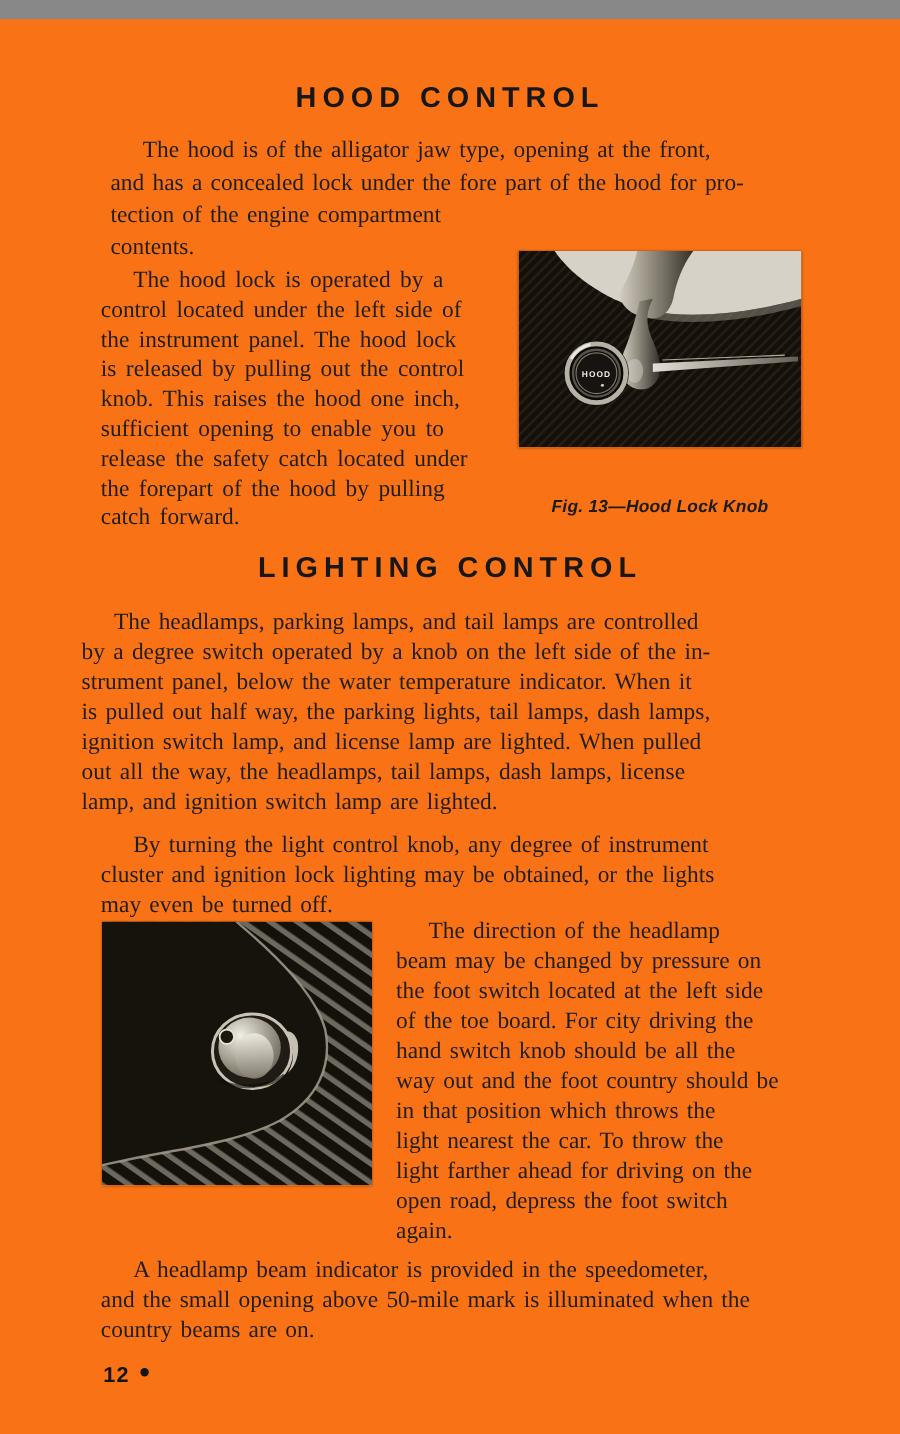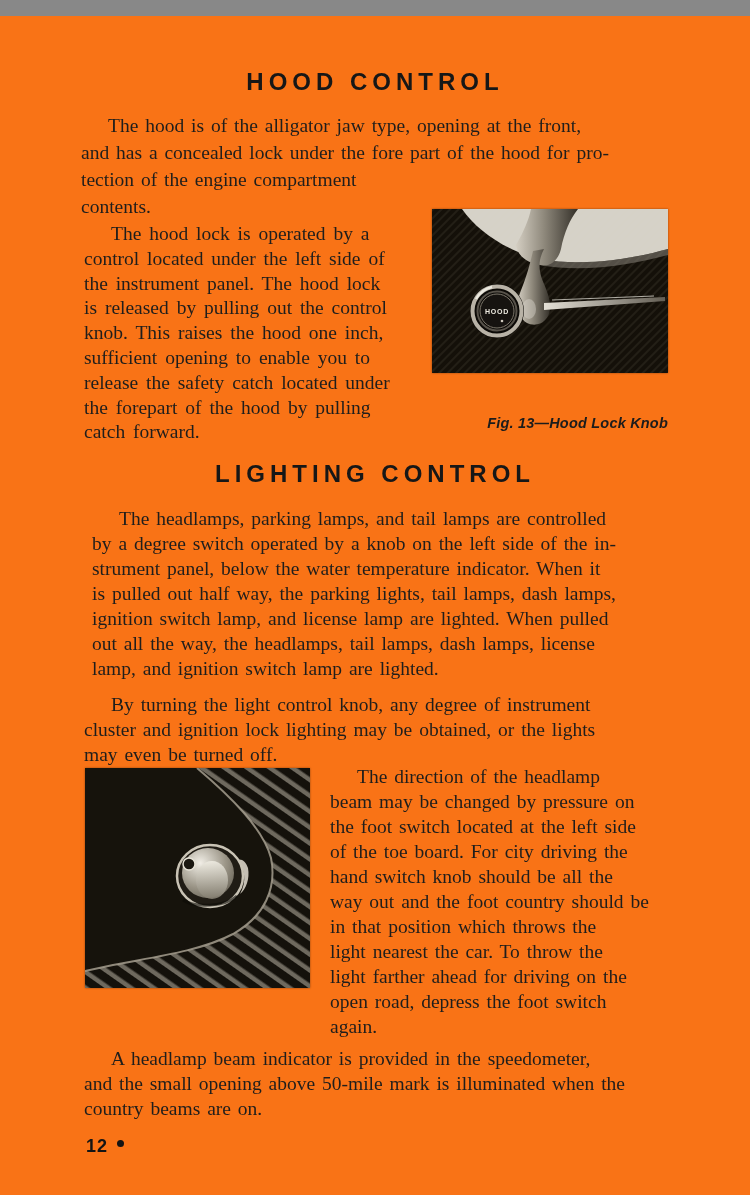--- a/index.html
+++ b/index.html
@@ -23,36 +23,36 @@
     font-weight: bold;
     font-size: 24px;
     letter-spacing: 5px;
     color: #171717;
   }
   #title-hood { top: 52px; }
   #title-lighting { top: 444px; }
   .para { position: absolute; font-size: 19.5px; }
   .para .line { white-space: nowrap; }
   .para .line:first-child { text-indent: 27px; }
-  #p1 { left: 81px; top: 96px;  width: 594px; line-height: 27px;   word-spacing: 2px; }
+  #p1 { left: 92px; top: 96px;  width: 594px; line-height: 27px;   word-spacing: 2px; }
   #p2 { left: 84px; top: 206px; width: 342px; line-height: 24.8px; word-spacing: 3px; }
-  #p3 { left: 92px; top: 490px; width: 592px; line-height: 25px;   word-spacing: 2px; }
+  #p3 { left: 68px; top: 490px; width: 592px; line-height: 25px;   word-spacing: 2px; }
   #p4 { left: 84px; top: 676px; width: 592px; line-height: 25px;   word-spacing: 2px; }
   #p5 { left: 330px; top: 748px; width: 344px; line-height: 25px;  word-spacing: 2px; }
   #p6 { left: 84px; top: 1030px; width: 594px; line-height: 25px;  word-spacing: 2px; }
   .photo {
     position: absolute;
     overflow: hidden;
     box-shadow: 0 0 2px rgba(0,0,0,0.4);
   }
   #fig13-photo { left: 432px; top: 193px; width: 236px; height: 164px; }
   #fig14-photo { left: 85px;  top: 752px; width: 225px; height: 220px; }
   .fig-caption {
     position: absolute;
-    text-align: right;
+    text-align: center;
     font-family: "Liberation Sans", sans-serif;
     font-style: italic;
     font-weight: bold;
     font-size: 14.5px;
     letter-spacing: 0.2px;
     color: #1c1c1c;
   }
   #fig13-caption { left: 432px; top: 399px; width: 236px; }
   #fig14-caption { left: 85px;  top: 984px; width: 225px; }
   .page-number {

